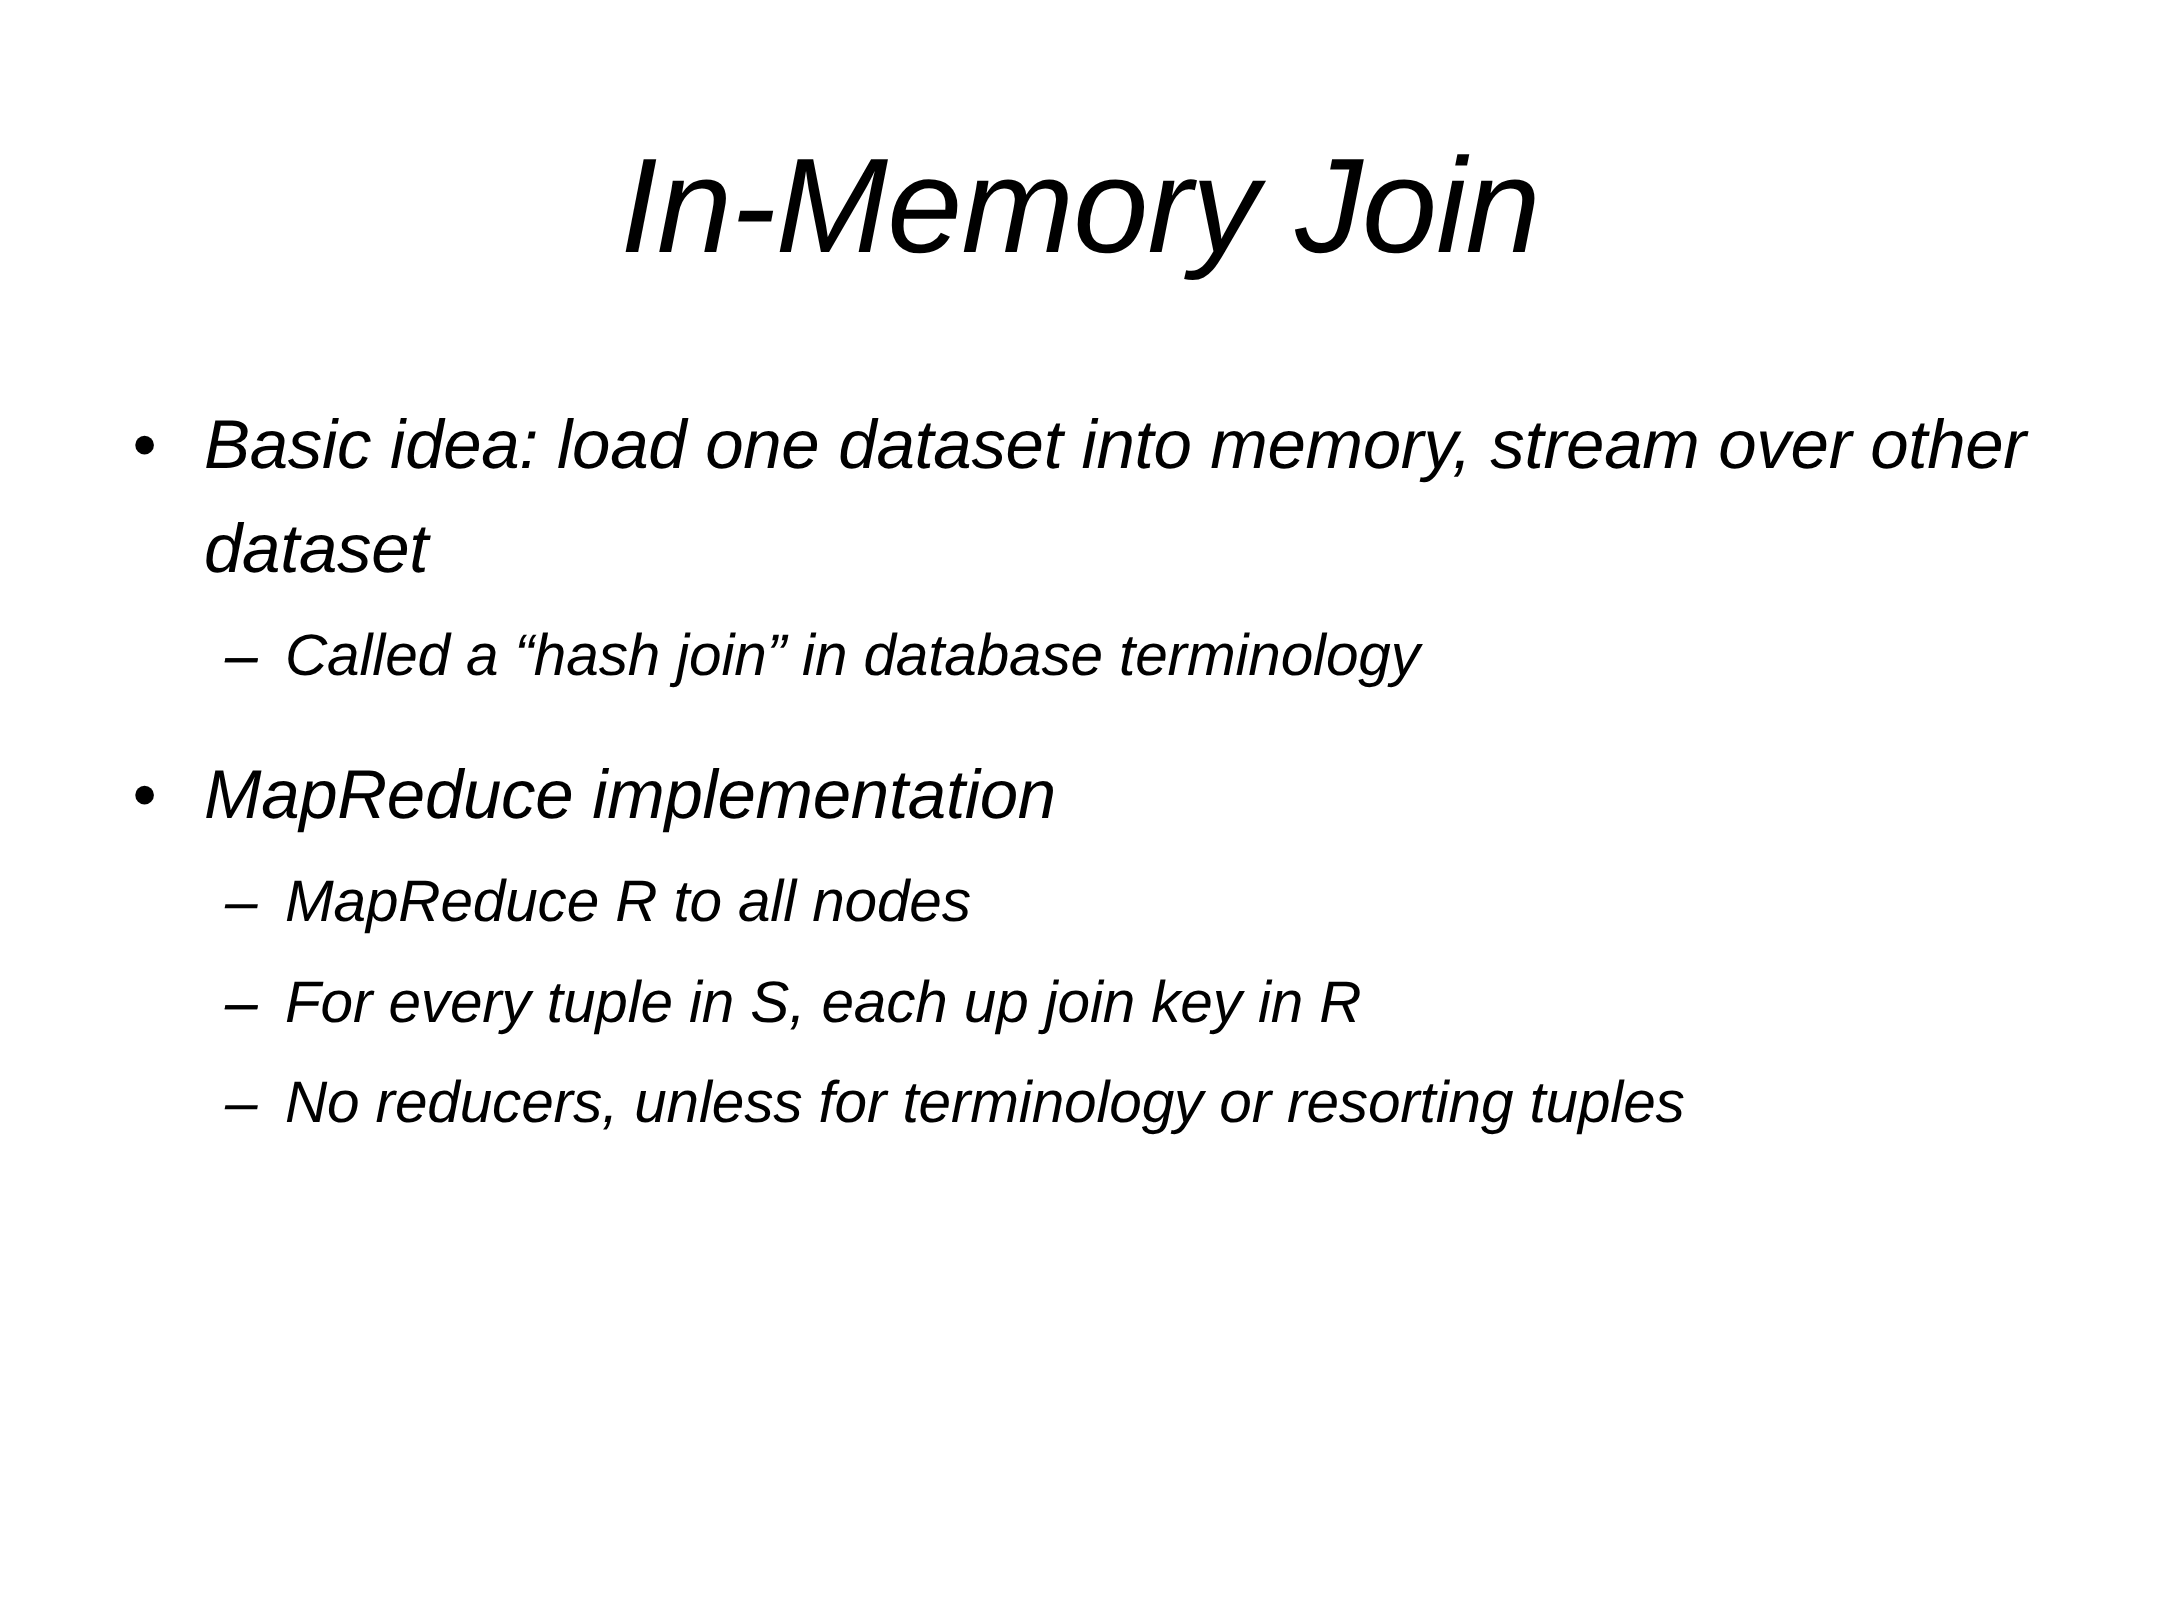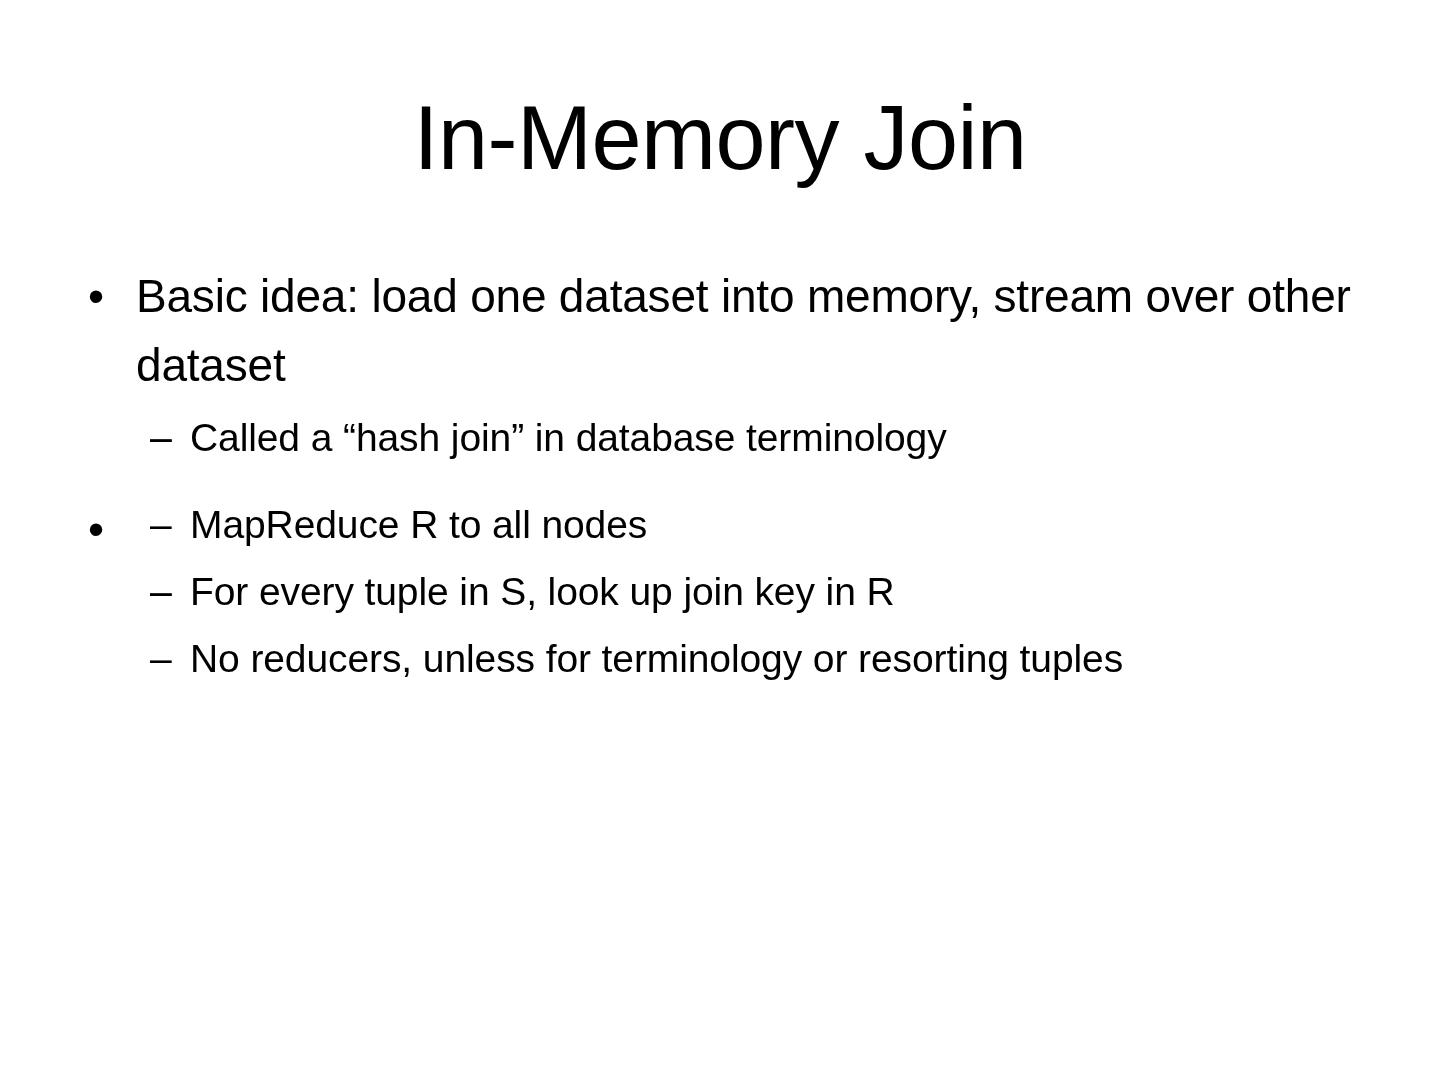--- a/index.html
+++ b/index.html
@@ -15,20 +15,21 @@
     color: #000000;
     -webkit-font-smoothing: antialiased;
   }
 
   .slide {
     position: relative;
     width: 1440px;
     height: 1080px;
     background: #ffffff;
     box-sizing: border-box;
+    font-style: italic;
   }
 
   
   .slide-title {
     position: absolute;
     left: 0;
     top: 88px;
     width: 1440px;
     text-align: center;
     font-size: 90px;
@@ -118,36 +119,37 @@
           <span class="text">Called a “hash join” in database terminology</span>
         </div>
 
       </div>
     </div>
 
     <div class="group second">
 
       <div class="bullet-l1">
         <span class="marker">•</span>
+        <span class="text">MapReduce implementation</span>
       </div>
 
       <div class="sub-list">
 
         <div class="bullet-l2">
           <span class="marker">–</span>
           <span class="text">MapReduce R to all nodes</span>
         </div>
 
         <div class="bullet-l2">
           <span class="marker">–</span>
         </div>
 
         <div class="bullet-l2">
           <span class="marker">–</span>
-          <span class="text">For every tuple in S, look up join key in R</span>
+          <span class="text">For every tuple in S, each up join key in R</span>
         </div>
 
         <div class="bullet-l2">
           <span class="marker">–</span>
           <span class="text">No reducers, unless for terminology or resorting tuples</span>
         </div>
 
       </div>
     </div>
 

